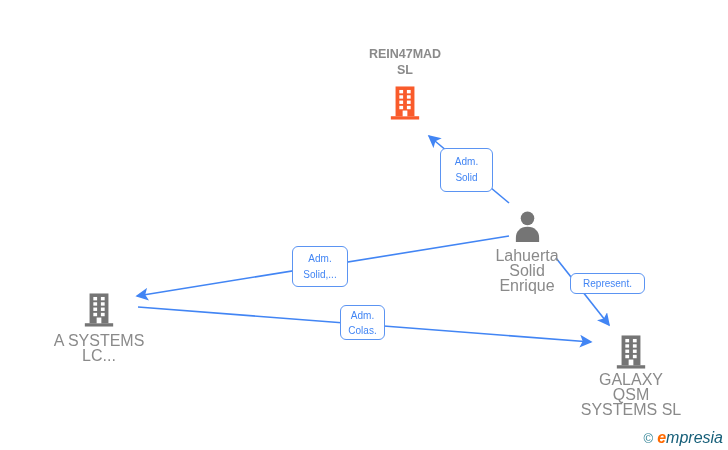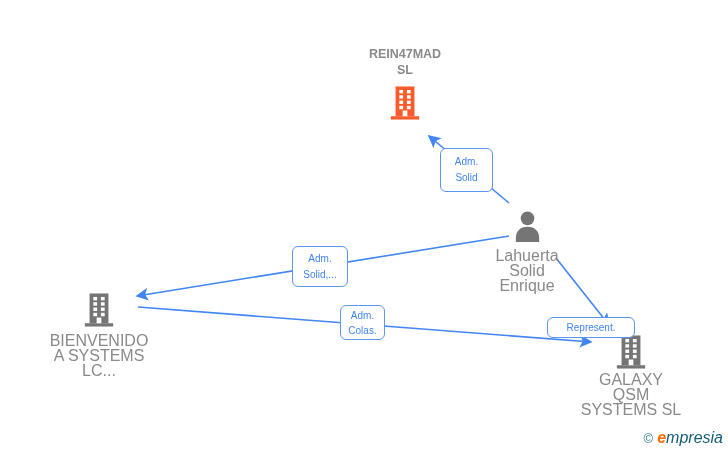--- a/index.html
+++ b/index.html
@@ -81,21 +81,20 @@
 <div class="node-label" style="left:485px;top:248px;width:84px;">
   <div>Lahuerta</div>
   <div>Solid</div>
   <div>Enrique</div>
 </div>
 
 <svg class="node-icon" style="left:82px;top:292px;" width="34" height="36" fill="#757575">
   <use href="#building"></use>
 </svg>
 <div class="node-label" style="left:44px;top:333px;width:110px;">
-  <div>BIENVENIDO</div>
   <div>A SYSTEMS</div>
   <div>LC...</div>
 </div>
 
 <svg class="node-icon" style="left:614px;top:334px;" width="34" height="36" fill="#757575">
   <use href="#building"></use>
 </svg>
 <div class="node-label" style="left:576px;top:372px;width:110px;">
   <div>GALAXY</div>
   <div>QSM</div>
@@ -110,20 +109,20 @@
 <div class="edge-label" style="left:292px;top:246px;width:56px;height:41px;">
   <div>Adm.</div>
   <div>Solid,...</div>
 </div>
 
 <div class="edge-label small" style="left:340px;top:305px;width:45px;height:35px;">
   <div>Adm.</div>
   <div>Colas.</div>
 </div>
 
-<div class="edge-label" style="left:547px;top:273px;width:88px;height:21px;margin-top:44px;">
+<div class="edge-label" style="left:570px;top:273px;width:75px;height:21px;">
   <div>Represent.</div>
 </div>
 
 <div class="logo">
   <span class="copy">©</span>
   <span class="brand"><span class="e">e</span><span>mpresia</span></span>
 </div>
 
 </body></html>

